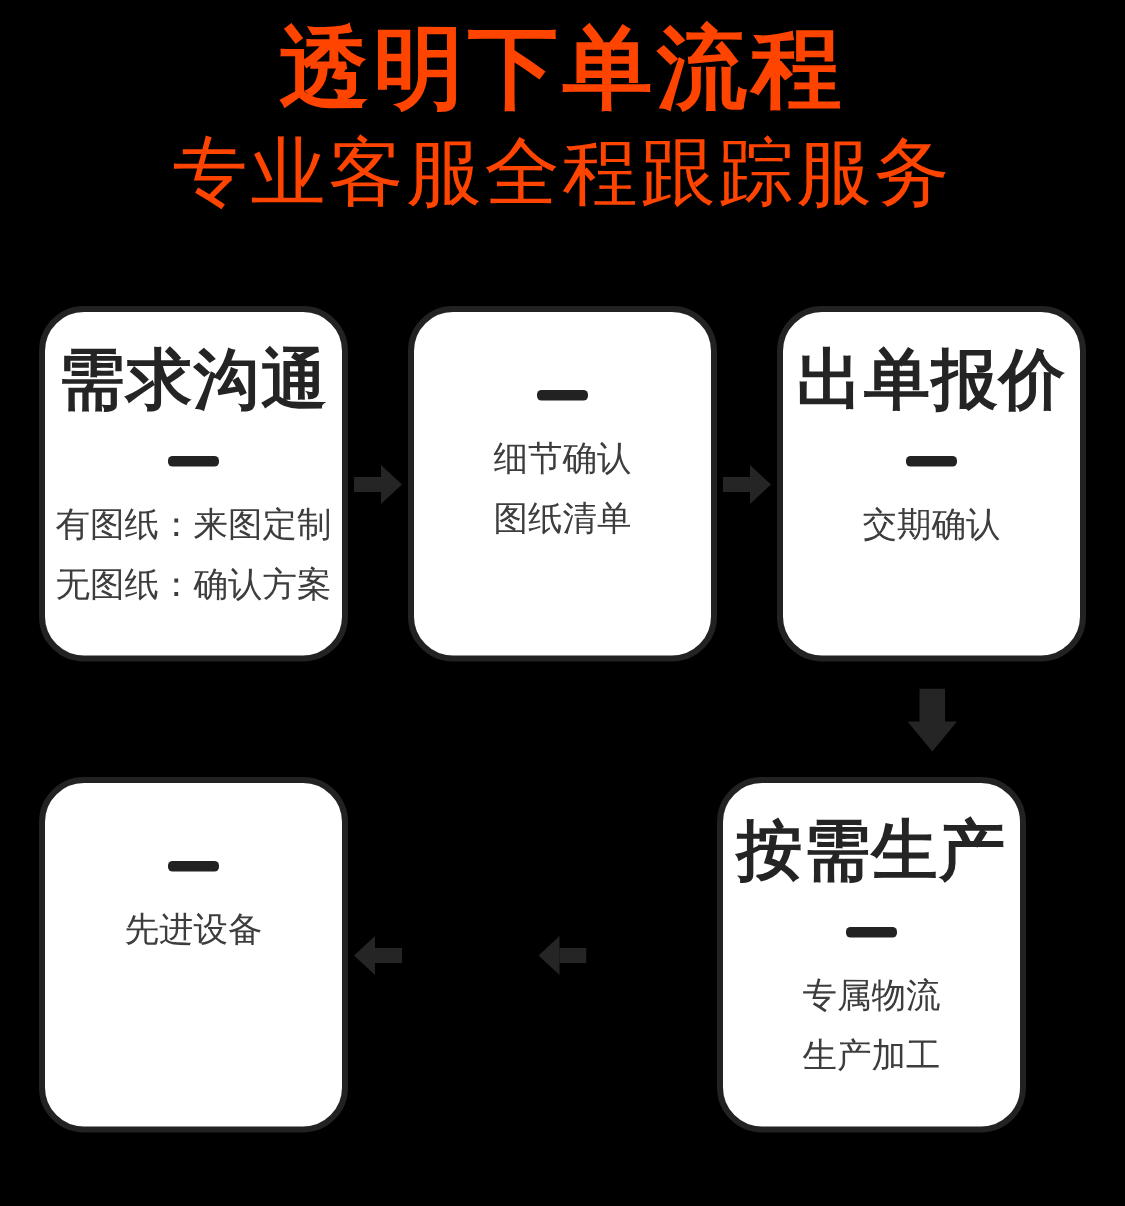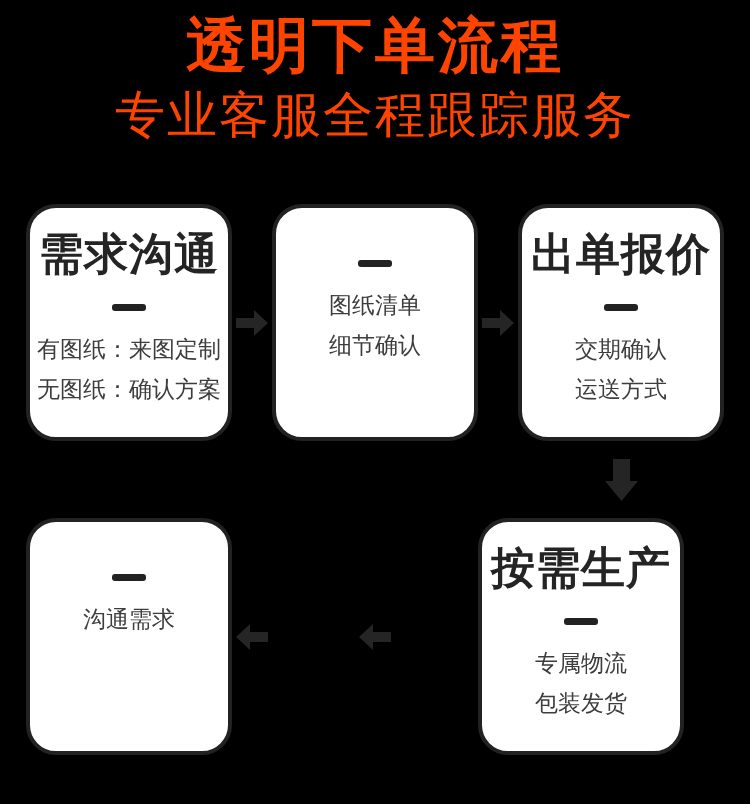--- a/index.html
+++ b/index.html
@@ -102,57 +102,56 @@
 
       <div class="arrow-cell">
         <svg width="32" height="26" viewBox="0 0 32 26">
           <rect class="arrow-fill" x="0" y="8" width="18" height="10"></rect>
           <polygon class="arrow-fill" points="18,0 32,13 18,26"></polygon>
         </svg>
       </div>
 
       <div class="box">
         <div class="dash"></div>
+        <div class="box-line">细节确认</div>
         <div class="box-line">图纸清单</div>
-        <div class="box-line">细节确认</div>
       </div>
 
       <div class="arrow-cell">
         <svg width="32" height="26" viewBox="0 0 32 26">
           <rect class="arrow-fill" x="0" y="8" width="18" height="10"></rect>
           <polygon class="arrow-fill" points="18,0 32,13 18,26"></polygon>
         </svg>
       </div>
 
       <div class="box">
         <div class="box-title">出单报价</div>
         <div class="dash"></div>
         <div class="box-line">交期确认</div>
-        <div class="box-line">运送方式</div>
       </div>
     </div>
 
     <div class="grid-row row-between">
       <div></div>
         <div></div>
         <div></div>
         <div></div>
       <div class="arrow-cell">
         <svg width="33" height="42" viewBox="0 0 33 42">
           <rect class="arrow-fill" x="8" y="0" width="17" height="23"></rect>
           <polygon class="arrow-fill" points="0,22 33,22 16.5,42"></polygon>
         </svg>
       </div>
     </div>
 
     <div class="grid-row row-boxes">
 
       <div class="box">
         <div class="dash"></div>
-        <div class="box-line">沟通需求</div>
+        <div class="box-line">先进设备</div>
       </div>
 
       <div class="arrow-cell">
         <svg width="32" height="26" viewBox="0 0 32 26">
           <rect class="arrow-fill" x="14" y="8" width="18" height="10"></rect>
           <polygon class="arrow-fill" points="14,0 0,13 14,26"></polygon>
         </svg>
       </div>
 
 
@@ -160,18 +159,18 @@
         <svg width="32" height="26" viewBox="0 0 32 26">
           <rect class="arrow-fill" x="14" y="8" width="18" height="10"></rect>
           <polygon class="arrow-fill" points="14,0 0,13 14,26"></polygon>
         </svg>
       </div>
 
       <div class="box">
         <div class="box-title">按需生产</div>
         <div class="dash"></div>
         <div class="box-line">专属物流</div>
-        <div class="box-line">包装发货</div>
+        <div class="box-line">生产加工</div>
       </div>
     </div>
 
   </div>
 </div>
 
 </body></html>

